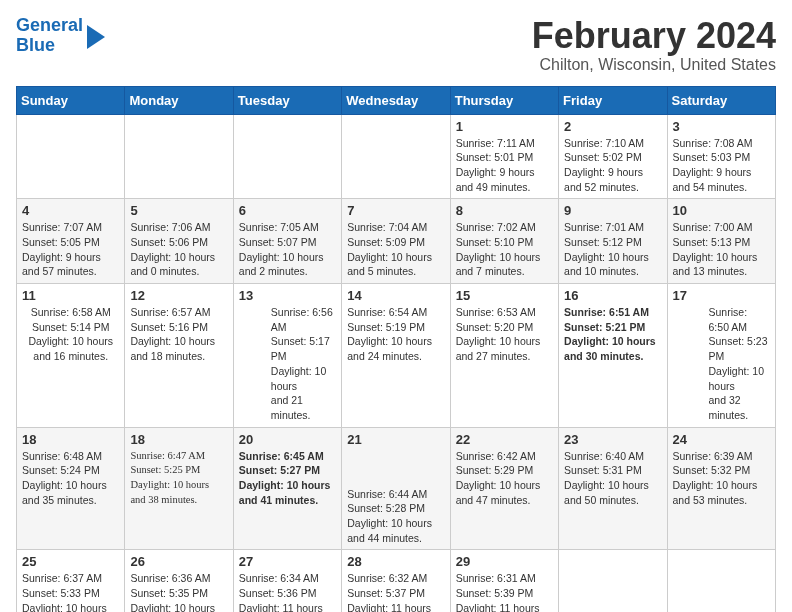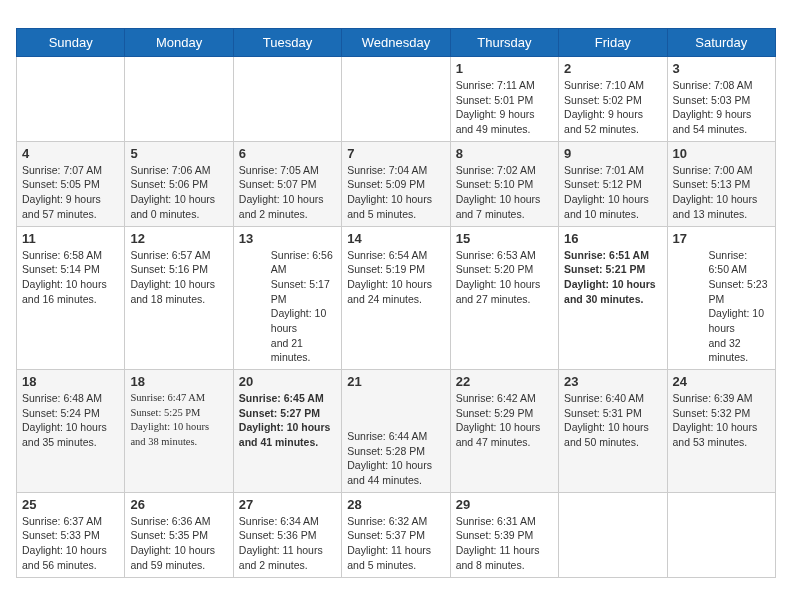--- a/index.html
+++ b/index.html
@@ -54,23 +54,23 @@
     }
     .calendar {
       width: 100%;
       border-collapse: collapse;
       border: 1px solid #ccc;
     }
     .calendar th {
       background: #1a6bb5;
       color: #fff;
       font-size: 13px;
-      font-weight: normal;
+      font-weight: bold;
       padding: 6px 4px;
-      text-align: center;
+      text-align: left;
       border: 1px solid #1558a0;
     }
     .calendar td {
       vertical-align: top;
       border: 1px solid #ccc;
       padding: 4px 5px;
       width: calc(100% / 7);
       min-height: 80px;
       background: #fff;
       font-size: 11px;
@@ -94,20 +94,33 @@
     .day-info {
       font-size: 10.5px;
       color: #333;
       line-height: 1.4;
     }
   </style>
 </head>
 <body>
 
 <div class="header">
+  <div class="logo">
+    <div>
+      <div class="logo-text">
+        <span>General</span><br>
+        <span>Blue</span>
+      </div>
+    </div>
+    <div class="logo-arrow"></div>
+  </div>
+  <div class="title-block">
+    <h1>February 2024</h1>
+    <h2>Chilton, Wisconsin, United States</h2>
+  </div>
 </div>
 
 <table class="calendar">
   <thead>
     <tr>
     <th>Sunday</th>
         <th>Monday</th>
         <th>Tuesday</th>
         <th>Wednesday</th>
         <th>Thursday</th>
@@ -190,21 +203,21 @@
           <span class="day-num">10</span>
           <div class="day-info" style="white-space: pre-line;">Sunrise: 7:00 AM
 Sunset: 5:13 PM
 Daylight: 10 hours
 and 13 minutes.</div>
         </td>
       </tr>
       <tr class="row-white">
         <td>
           <span class="day-num">11</span>
-          <div class="day-info" style="white-space: pre-line;">Sunrise: 6:58 AM
+          <div class="day-info" style="white-space: pre-line; text-align: center;">Sunrise: 6:58 AM
 Sunset: 5:14 PM
 Daylight: 10 hours
 and 16 minutes.</div>
         </td>
         <td>
           <span class="day-num">12</span>
           <div class="day-info" style="white-space: pre-line;">Sunrise: 6:57 AM
 Sunset: 5:16 PM
 Daylight: 10 hours
 and 18 minutes.</div>

